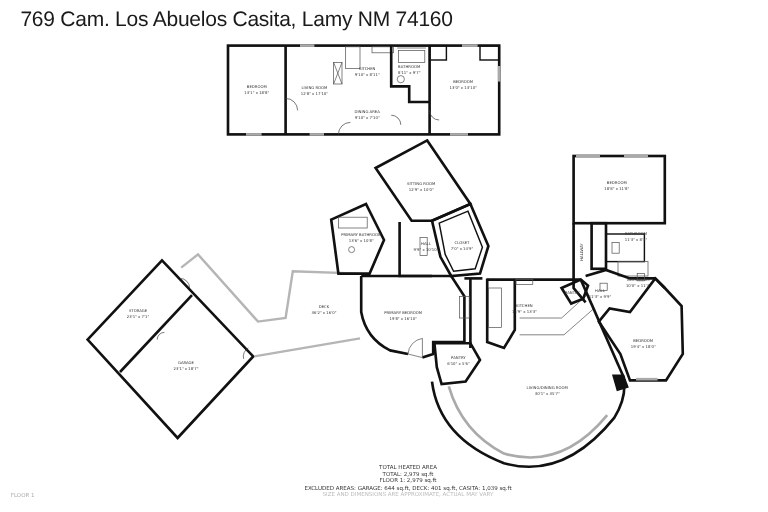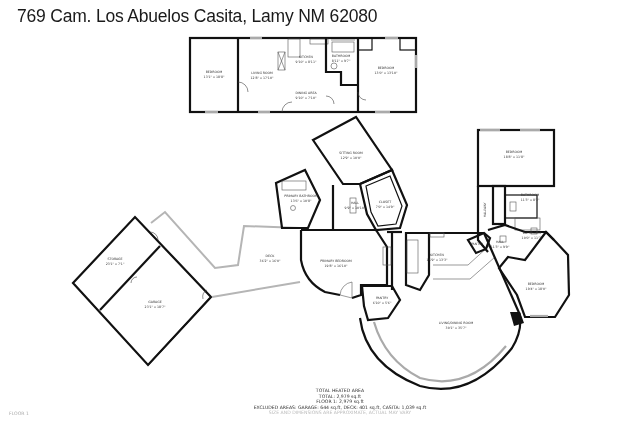--- a/index.html
+++ b/index.html
@@ -14,21 +14,21 @@
   .deck { stroke: #b5b5b5; fill: none; stroke-width: 2; }
   .door { stroke: #444; fill: none; stroke-width: 0.6; }
   .fixture { stroke: #555; fill: none; stroke-width: 0.6; }
   .summary { position: absolute; left: 230px; top: 388px; width: 220px; text-align: center; font-size: 4.6px; line-height: 5.6px; color: #333; font-family: "DejaVu Sans", sans-serif; }
   .summary .disclaimer { color: #bbb; }
   .floor-label { position: absolute; left: 9px; top: 411px; font-size: 4.6px; color: #aaa; font-family: "DejaVu Sans", sans-serif; }
 </style>
 </head>
 <body>
 
-<div class="title">769 Cam. Los Abuelos Casita, Lamy NM 62080</div>
+<div class="title">769 Cam. Los Abuelos Casita, Lamy NM 74160</div>
 
 <svg class="plan" width="640" height="427" viewBox="0 0 640 427" xmlns="http://www.w3.org/2000/svg">
 
   <g>
 
     <rect x="190" y="38" width="226" height="74" class="wall"></rect>
 
     <line x1="238" y1="38" x2="238" y2="112" class="wall"></line>
 
     <line x1="250" y1="38" x2="262" y2="38" class="win"></line>

